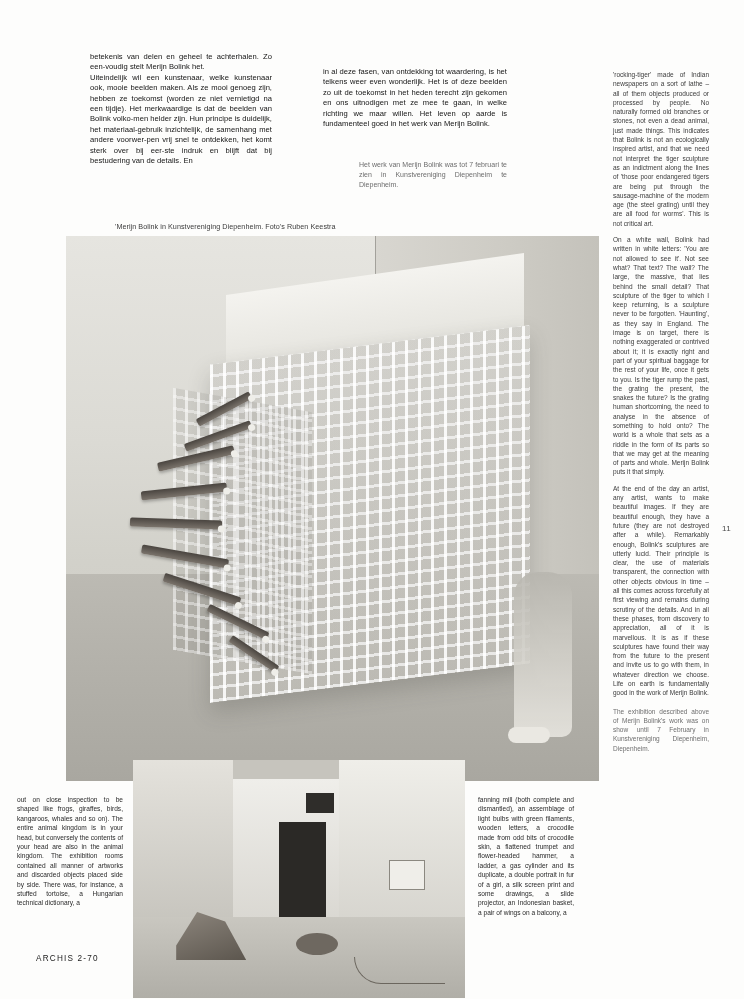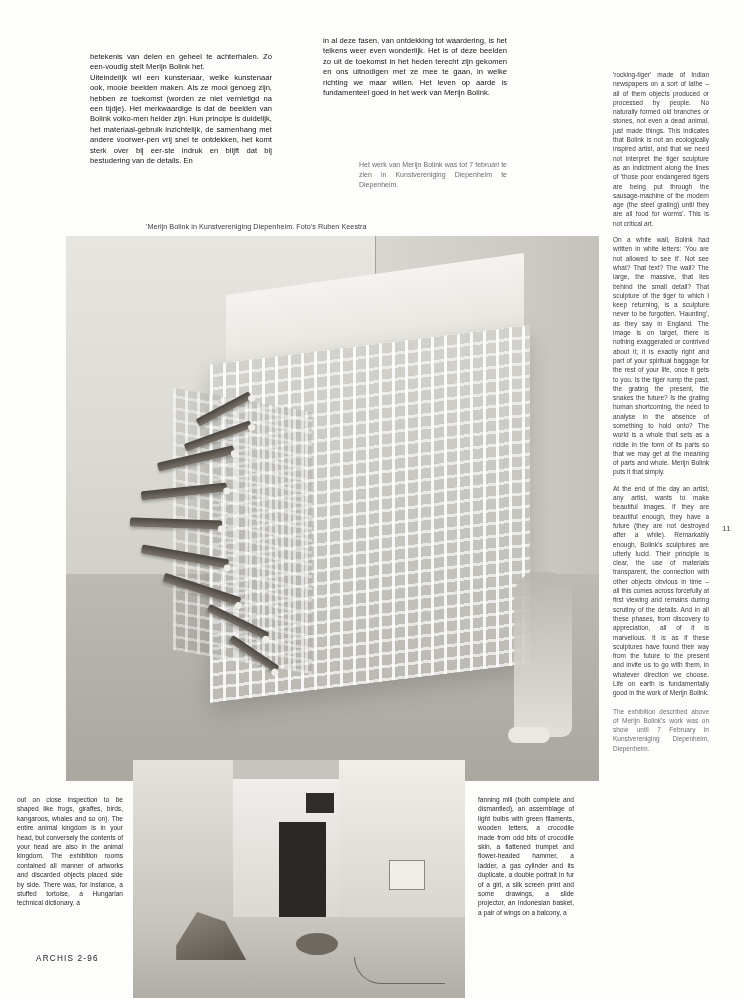--- a/index.html
+++ b/index.html
@@ -34,21 +34,21 @@
   .col p { margin: 0 0 0 18px; }
   .col p + p { margin-top: 0; }
 
   #col-left {
     left: 72px;
     top: 52px;
     width: 200px;
   }
   #col-mid {
     left: 305px;
-    top: 36px;
+    top: 67px;
     width: 202px;
   }
   .caption-note {
     position: absolute;
     left: 359px;
     top: 160px;
     width: 148px;
     font-size: 7px;
     line-height: 10.2px;
     color: #6d6d6d;
@@ -79,21 +79,21 @@
     top: 496px;
     font-size: 8px;
     color: #4a4a4a;
     letter-spacing: 0.5px;
     margin-top: 28px;
   }
 
   
   .photo-caption {
     position: absolute;
-    left: 146px;
+    left: 115px;
     top: 222px;
     font-size: 7.2px;
     color: #3b3b3b;
     letter-spacing: 0.05px;
   }
 
   
   #main-photo {
     position: absolute;
     left: 66px;
@@ -382,14 +382,14 @@
     <div class="cp-floor"></div>
     <div class="cp-obj"></div>
     <div class="cp-blob"></div>
     <div class="cp-frame"></div>
     <div class="cp-cable"></div>
   </div>
 
   <div id="bottom-left">out on close inspection to be shaped like frogs, giraffes, birds, kangaroos, whales and so on). The entire animal kingdom is in your head, but conversely the contents of your head are also in the animal kingdom. The exhibition rooms contained all manner of artworks and discarded objects placed side by side. There was, for instance, a stuffed tortoise, a Hungarian technical dictionary, a</div>
   <div id="bottom-mid">fanning mill (both complete and dismantled), an assemblage of light bulbs with green filaments, wooden letters, a crocodile made from odd bits of crocodile skin, a flattened trumpet and flower-headed hammer, a ladder, a gas cylinder and its duplicate, a double portrait in fur of a girl, a silk screen print and some drawings, a slide projector, an Indonesian basket, a pair of wings on a balcony, a</div>
 
-  <div class="footer">ARCHIS  2-96</div>
+  <div class="footer">ARCHIS  2-70</div>
 </div>
 
 </body></html>

